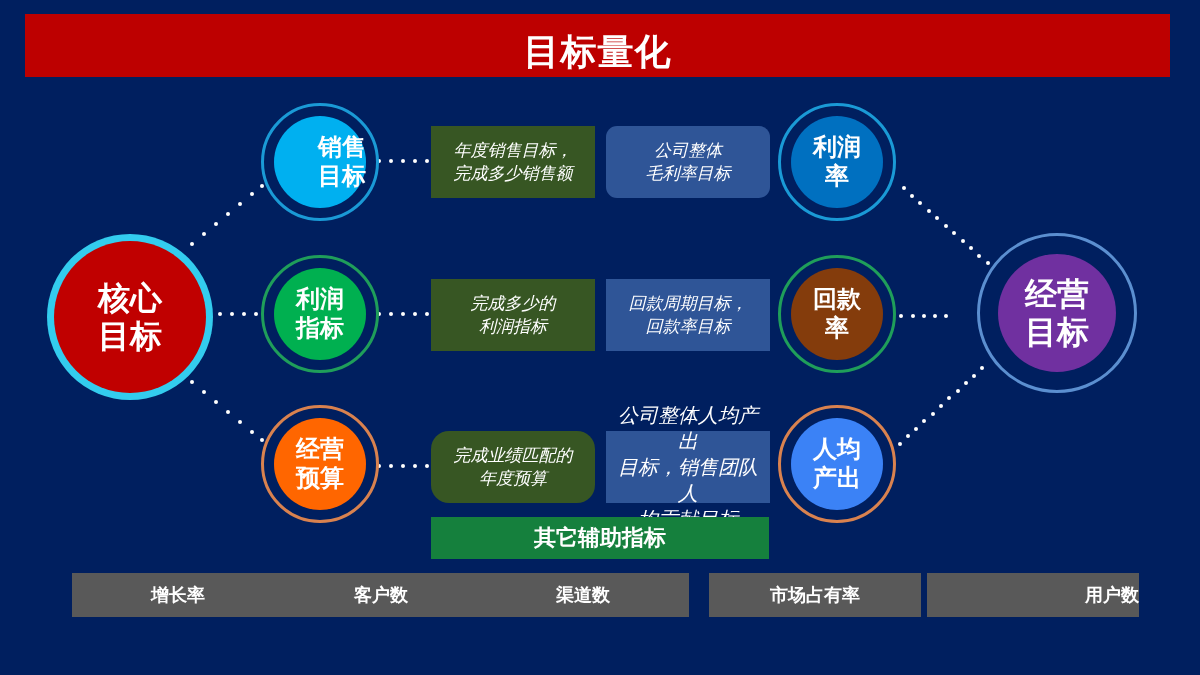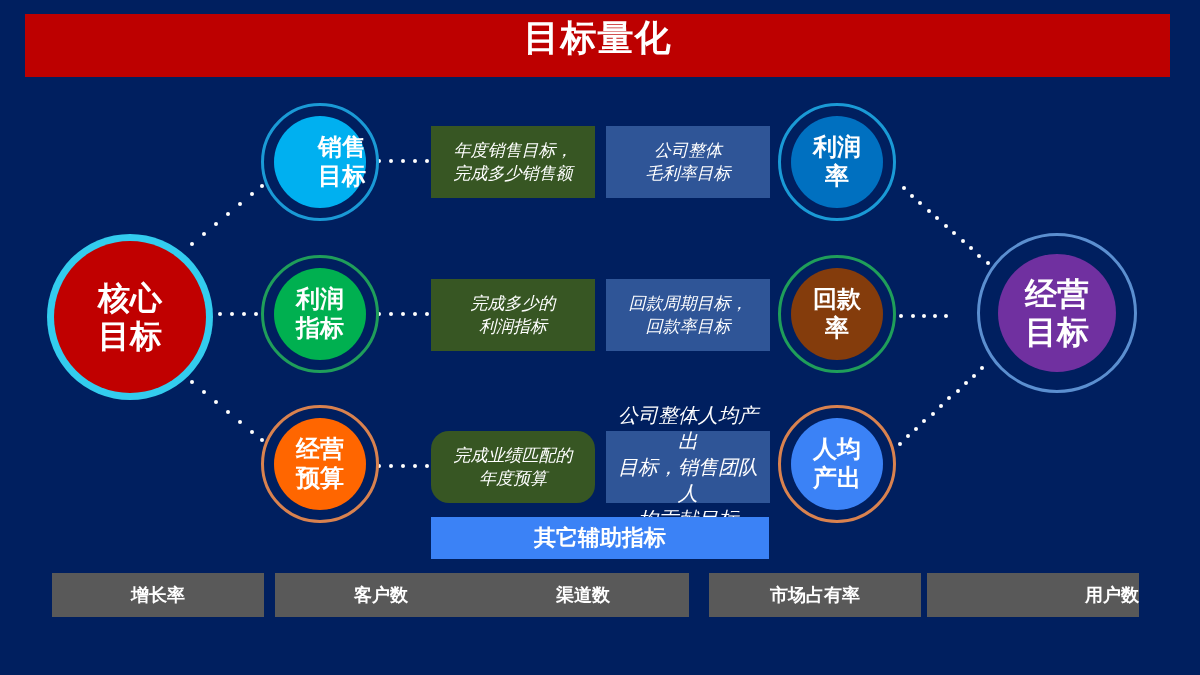--- a/index.html
+++ b/index.html
@@ -4,41 +4,41 @@
 <style>
   html, body { margin:0; padding:0; }
   body {
     width:1200px; height:675px; overflow:hidden; position:relative;
     background:#001f5f;
     font-family:"DejaVu Sans","Liberation Sans",sans-serif;
     color:#fff;
   }
   .title-bar {
     position:absolute; left:25px; top:14px; width:1145px; height:63px;
-    background:#bd0000; display:flex; align-items:flex-start; justify-content:center;
+    background:#bd0000; display:flex; align-items:flex-end; justify-content:center;
   }
   .title-bar span { font-size:36px; font-weight:bold; letter-spacing:1px; }
   svg.lines { position:absolute; left:0; top:0; width:1200px; height:675px; }
   .node { position:absolute; border-radius:50%; box-sizing:border-box; }
   .node .inner {
     position:absolute; border-radius:50%;
     display:flex; align-items:center; justify-content:center; text-align:center;
     font-weight:bold; line-height:1.2;
   }
   .node .inner span { display:block; white-space:pre-line; }
   .box {
     position:absolute; display:flex; align-items:center; justify-content:center;
     text-align:center; font-size:17px; line-height:1.35; box-sizing:border-box; padding:0 6px;font-style:italic;
   }
   .box span { white-space:pre-line; }
   .green-box { background:#375623; width:164px; height:72px; }
   .blue-box { background:#2f5597; width:164px; height:72px; }
   .aux-bar {
     position:absolute; left:431px; top:517px; width:338px; height:42px;
-    background:#3b82f6; display:flex; align-items:center; justify-content:center;
+    background:#15803d; display:flex; align-items:center; justify-content:center;
     font-size:22px; font-weight:bold;
   }
   .metric {
     position:absolute; top:573px; width:212px; height:44px; background:#595959;
     display:flex; align-items:center; justify-content:center;
     font-size:18px; font-weight:bold;
   }
 </style>
 </head>
 <body>
@@ -167,21 +167,21 @@
 </div>
 <div class="box green-box" style="left:431px;top:279px;">
   <span>完成多少的
 利润指标</span>
 </div>
 <div class="box green-box" style="left:431px;top:431px;border-radius:18px;">
   <span>完成业绩匹配的
 年度预算</span>
 </div>
 
-<div class="box blue-box" style="left:606px;top:126px;">
+<div class="box blue-box" style="left:606px;top:126px;border-radius:11px;">
   <span>公司整体
 毛利率目标</span>
 </div>
 <div class="box blue-box" style="left:606px;top:279px;">
   <span>回款周期目标，
 回款率目标</span>
 </div>
 <div class="box blue-box" style="left:606px;top:431px;font-size:20px;line-height:1.3;">
   <span>公司整体人均产出
 目标，销售团队人
@@ -211,21 +211,21 @@
   <div class="inner" style="left:18px;top:18px;width:118px;height:118px;background:#7030a0;font-size:32px;">
     <span>经营
 目标</span>
   </div>
 </div>
 
 <div class="aux-bar">
   <span>其它辅助指标</span>
 </div>
 
-<div class="metric" style="left:52px;">
+<div class="metric" style="left:72px;">
   <span>增长率</span>
 </div>
 <div class="metric" style="left:275px;">
   <span>客户数</span>
 </div>
 <div class="metric" style="left:477px;">
   <span>渠道数</span>
 </div>
 <div class="metric" style="left:709px;">
   <span>市场占有率</span>

